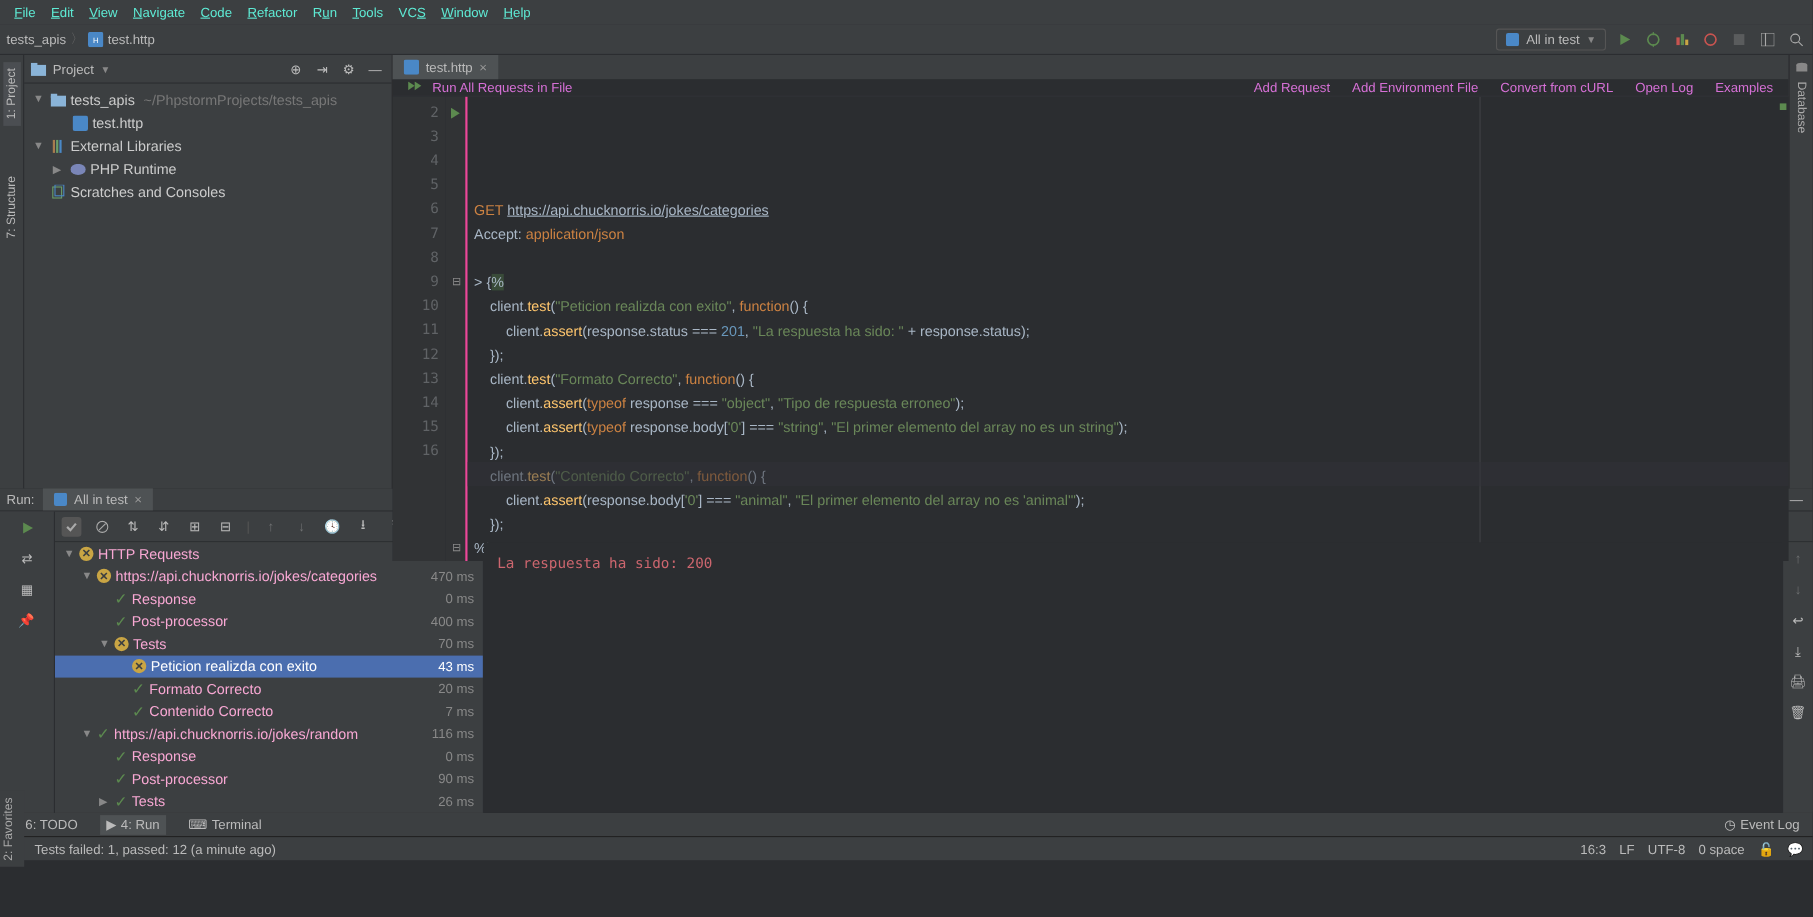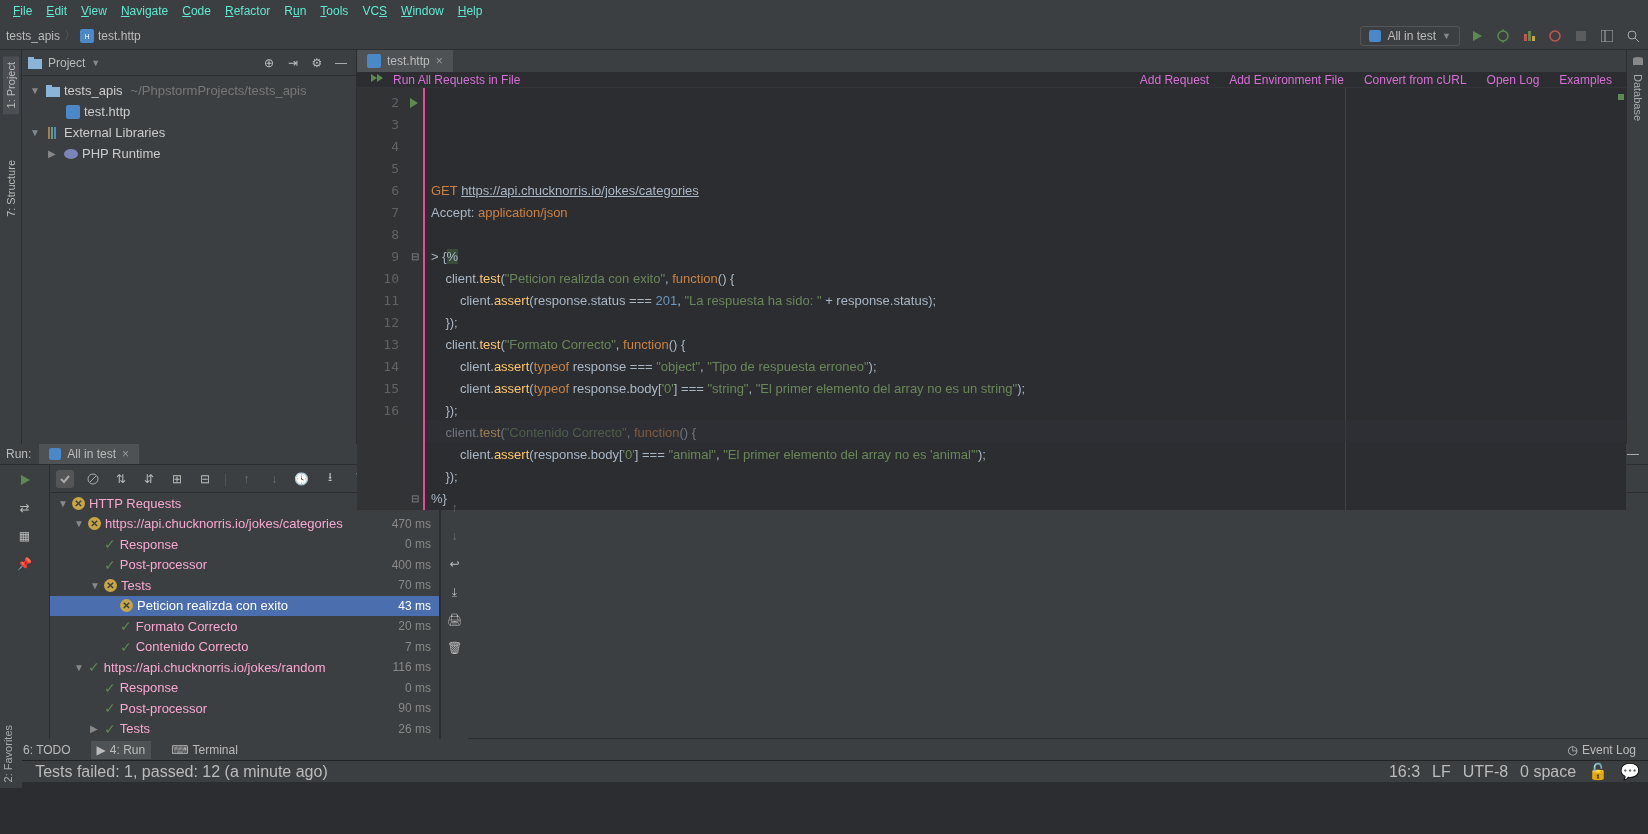--- a/index.html
+++ b/index.html
@@ -93,21 +93,21 @@
 .tt-row.i2 { padding-left:40px; }
 .tt-row.i3 { padding-left:56px; }
 .console { flex:1; background:#2b2d30; padding:12px; font-family:Consolas,monospace; font-size:13px; color:#cc666e; position:relative; }
 .console-right { width:28px; background:#3c3f41; border-left:1px solid #2b2d30; display:flex; flex-direction:column; align-items:center; padding-top:6px; gap:10px; }
 
 
 .bottom-tabs { height:22px; background:#3c3f41; display:flex; align-items:center; padding:0 6px; gap:14px; border-top:1px solid #2b2d30; }
 .bottom-tabs .bt { display:flex; align-items:center; gap:4px; padding:2px 6px; }
 .bottom-tabs .bt.active { background:#4e5254; }
 .bottom-tabs .spacer { flex:1; }
-.status-bar { height:22px; background:#3c3f41; display:flex; align-items:center; padding:0 8px; gap:12px; border-top:1px solid #222; font-size:16px; }
+.status-bar { height:22px; background:#3c3f41; display:flex; align-items:center; padding:0 8px; gap:12px; border-top:1px solid #222; font-size:12px; }
 .status-bar .spacer { flex:1; }
 .fail-circ { width:13px; height:13px; border-radius:50%; background:#c9a544; color:#3c3f41; font-size:10px; display:inline-flex; align-items:center; justify-content:center; font-weight:bold; }
 .ok-circ { color:#5c8a4f; font-size:14px; }
 
 svg { display:block; }
 </style>
 </head>
 <body>
 
 <div class="menubar">
@@ -247,20 +247,30 @@
           <span class="lbl">External Libraries</span>
         </div>
       <div class="tree-row indent1">
           <span class="arrow">▶</span>
           <span>
             <svg width="14" height="10">
               <ellipse cx="7" cy="5" rx="7" ry="5" fill="#7a86b8"></ellipse>
             </svg>
           </span>
           <span class="lbl">PHP Runtime</span>
+        </div>
+      <div class="tree-row">
+          <span class="arrow"></span>
+          <span>
+            <svg width="14" height="14">
+              <rect x="2" y="2" width="8" height="10" fill="none" stroke="#6a9e6a"></rect>
+              <rect x="4" y="0" width="8" height="10" fill="none" stroke="#4a88c7"></rect>
+            </svg>
+          </span>
+          <span class="lbl">Scratches and Consoles</span>
         </div>
     </div>
   </div>
 
   <div class="editor-area">
     <div class="editor-tabs">
       <div class="editor-tab">
         <span>
             <svg width="14" height="14">
               <rect width="14" height="14" fill="#4a88c7" rx="2"></rect>
@@ -473,20 +483,23 @@
               <span class="lbl">Post-processor</span>
               <span class="ms">90 ms</span>
             </div>
             <div class="tt-row i2">
               <span class="arrow">▶</span>
               <span class="ok-circ">✓</span>
               <span class="lbl">Tests</span>
               <span class="ms">26 ms</span>
             </div>
           </div>
+        <div class="console">
+          <div>La respuesta ha sido: 200</div>
+        </div>
         <div class="console-right">
           <span class="icon-btn" style="opacity:0.4">↑</span>
           <span class="icon-btn" style="opacity:0.4">↓</span>
           <span class="icon-btn">↩</span>
           <span class="icon-btn">⤓</span>
           <span class="icon-btn">🖨</span>
           <span class="icon-btn">🗑</span>
         </div>
       </div>
     </div>

